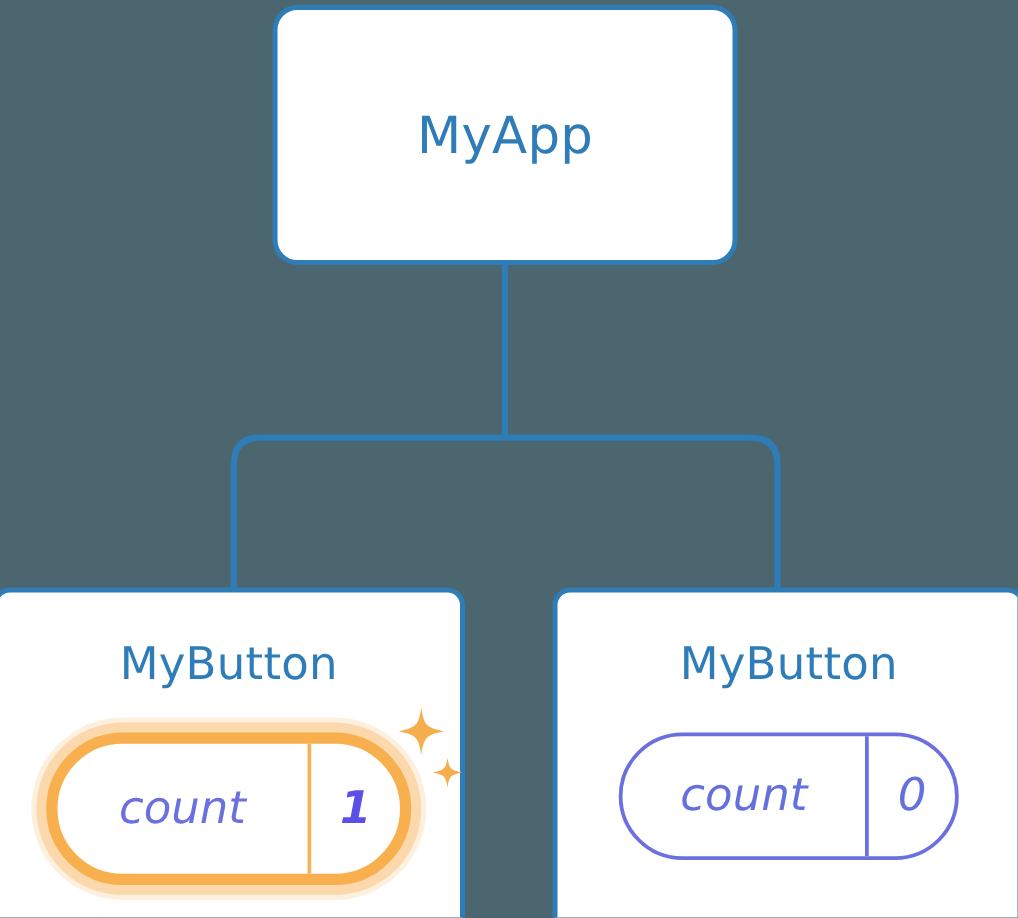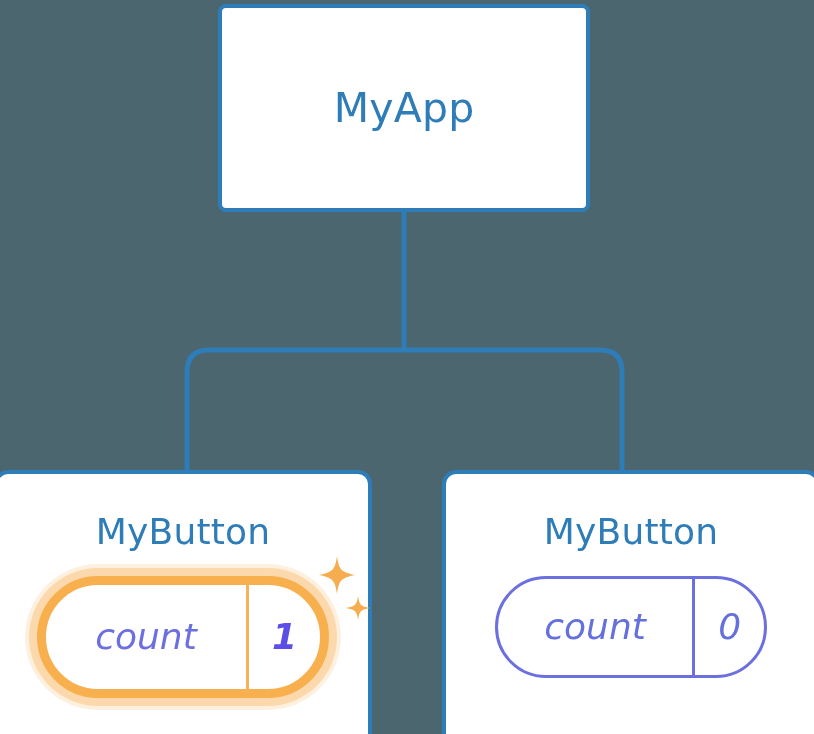--- a/index.html
+++ b/index.html
@@ -28,21 +28,21 @@
     width: 814px;
     height: 734px;
     pointer-events: none;
   }
 
   
   .node {
     position: absolute;
     background: #ffffff;
     border: 4px solid #2e7cb8;
-    border-radius: 8px;
+    border-radius: 20px;
     box-sizing: border-box;
   }
 
   
   #node-root {
     left: 218px;
     top: 4px;
     width: 372px;
     height: 208px;
     display: flex;
@@ -75,21 +75,21 @@
   #node-child-1 {
     left: 442px;
     width: 378px;
     border-radius: 14px;
   }
   .child-title {
     color: #2e7cb8;
     font-size: 36px;
     font-weight: 400;
     line-height: 1;
-    margin-bottom: 26px;
+    margin-bottom: 36px;
     letter-spacing: 0.2px;
   }
 
   
   .pill-wrap {
     position: relative;
     display: flex;
     align-items: center;
     justify-content: center;
   }

